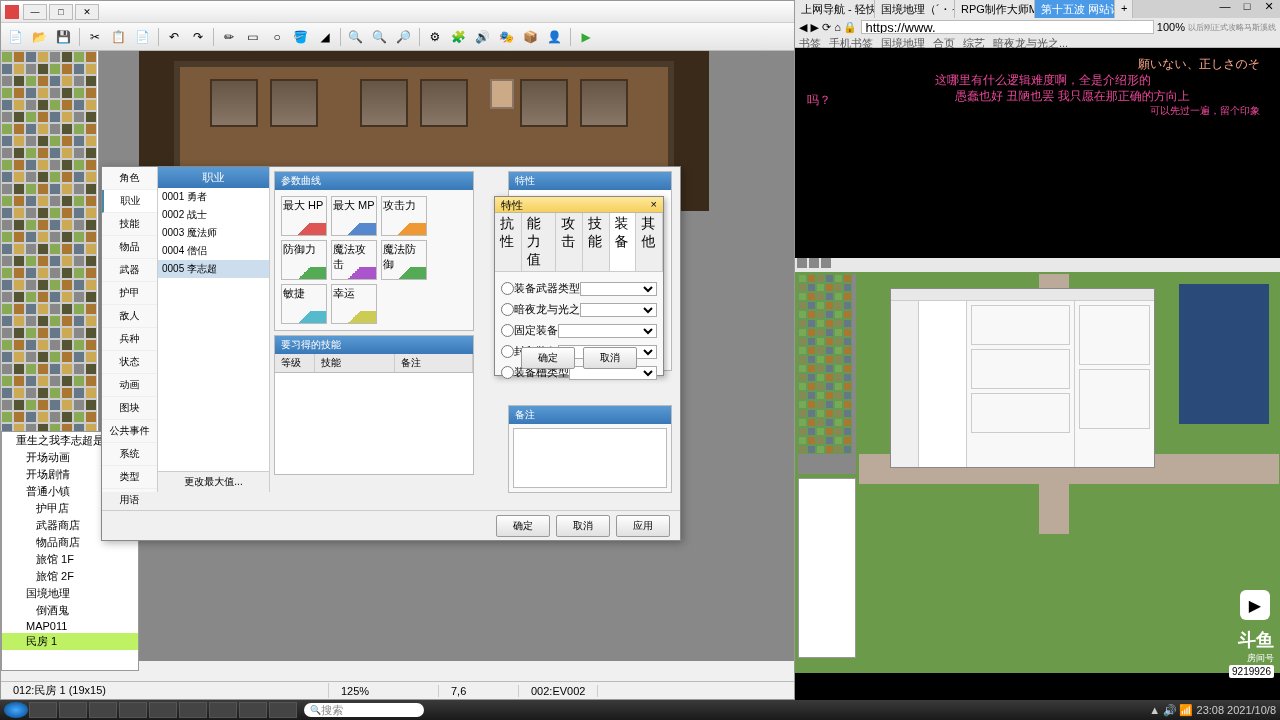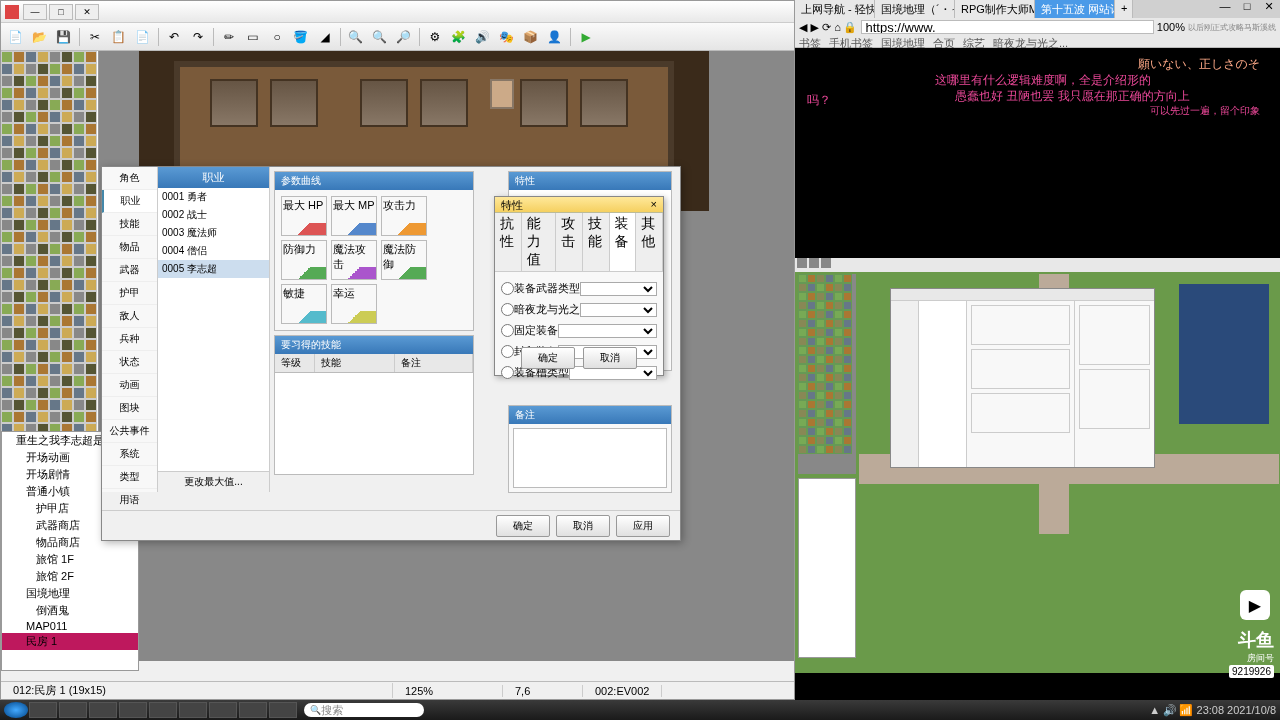--- a/index.html
+++ b/index.html
@@ -24,21 +24,21 @@
 .tile.c3{background:#678}
 .tile.c4{background:#ca5}
 .tile.c5{background:#888}
 .tile.c6{background:#553}
 .tabbar{position:absolute;bottom:0;left:0;right:0;height:16px;display:flex;background:#e8e8e8;border-top:1px solid #bbb}
 .tabbar span{flex:1;text-align:center;font-size:9px;border-right:1px solid #bbb;padding:1px}
 .tree-panel{position:absolute;left:0;top:430px;width:138px;height:240px;background:#fff;border:1px solid #999;overflow:auto;font-size:10px}
 .tree-item{padding:1px 2px 1px 14px;white-space:nowrap}
 .tree-item.l2{padding-left:24px}
 .tree-item.l3{padding-left:34px}
-.tree-item.sel{background:#be185d}
+.tree-item.sel{background:#bef264}
 .map-canvas{flex:1;background:#888;position:relative}
 .map-bg{position:absolute;left:40px;top:0;width:570px;height:160px;background:#3a2a1a}
 .map-room{position:absolute;left:75px;top:10px;width:500px;height:145px;background:#7a5a3a;border:6px solid #4a3a2a}
 .window-sprite{position:absolute;width:48px;height:48px;background:linear-gradient(#654,#876);border:2px solid #432}
 .db-dialog{position:absolute;left:100px;top:165px;width:580px;height:375px;background:#f0f0f0;border:1px solid #888;box-shadow:2px 2px 8px rgba(0,0,0,0.3)}
 .db-title{height:18px;background:linear-gradient(#fff,#e8e8e8);padding:2px 6px;font-size:10px;border-bottom:1px solid #ccc}
 .db-body{display:flex;height:calc(100% - 48px)}
 .db-cats{width:56px;background:#f8f8f8;border-right:1px solid #ccc}
 .db-cat{padding:4px 6px;font-size:10px;text-align:center;border-bottom:1px solid #eee;cursor:pointer}
 .db-cat.active{background:#fff;border-left:2px solid #48a}
@@ -566,21 +566,21 @@
           <select></select>
         </div>
       </div>
     <div class="sub-footer">
       <div class="btn">确定</div>
       <div class="btn">取消</div>
     </div>
   </div>
 
   <div class="statusbar">
-    <span style="width:392px">012:民房 1 (19x15)</span>
+    <span style="width:328px">012:民房 1 (19x15)</span>
     <span style="width:110px">125%</span>
     <span style="width:80px">7,6</span>
     <span>002:EV002</span>
   </div>
 </div>
 
 <div class="right-area">
   <div class="browser-chrome">
     <div class="browser-tabs">
       <div class="tab">上网导航 - 轻快上网 从...</div>

